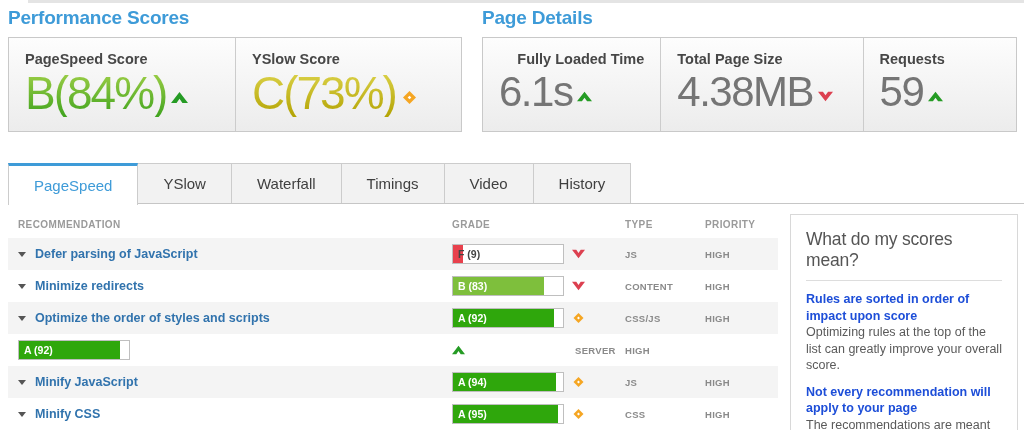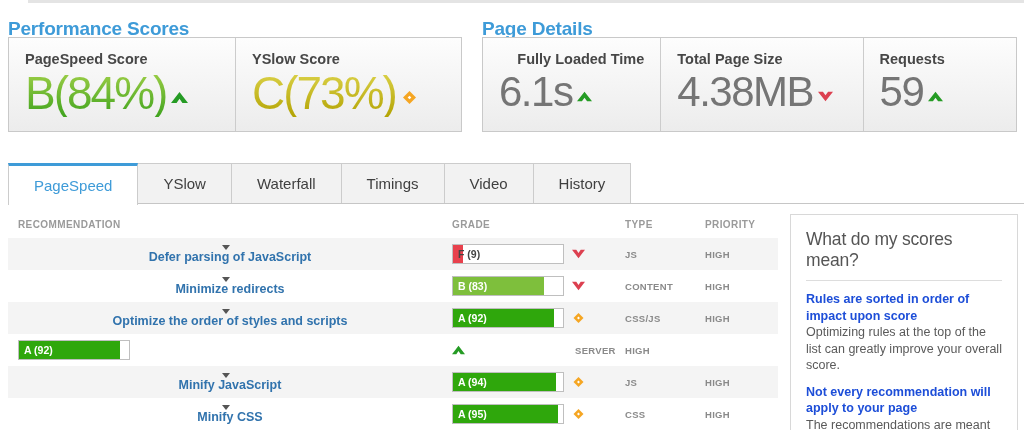--- a/index.html
+++ b/index.html
@@ -1,21 +1,21 @@
 <!DOCTYPE html>
 <html><head>
 <meta charset="utf-8">
 <style>
   * { margin:0; padding:0; box-sizing:border-box; }
   html,body { width:1024px; height:430px; overflow:hidden; background:#fff;
     font-family:"Liberation Sans", sans-serif; }
   .top-strip { position:absolute; left:28px; right:0; top:0; height:3px; background:#e4e4e4; }
 
   
-  .sec-title { position:absolute; top:18px; font-size:19px; font-weight:700; color:#3e9bd8; letter-spacing:-0.2px; }
+  .sec-title { position:absolute; top:7px; font-size:19px; font-weight:700; color:#3e9bd8; letter-spacing:-0.2px; }
   #perf-title { left:8px; }
   #details-title { left:482px; }
 
   .panel-box { position:absolute; top:37px; height:95px; border:1px solid #c9c9c9;
     background:linear-gradient(#fdfdfd,#ececec); display:flex; }
   #perf-box { left:8px; width:454px; }
   #details-box { left:482px; width:535px; }
   .panel-cell { padding:13px 16px 0 16px; position:relative; }
   .panel-cell + .panel-cell { border-left:1px solid #ccc; }
   #perf-box .panel-cell { width:50%; }
@@ -44,21 +44,21 @@
   
   .table-wrap { position:absolute; left:8px; top:211px; width:770px; }
   .thead, .trow { display:grid; grid-template-columns:434px 120px 50px 80px 1fr; align-items:center; }
   .thead { height:27px; }
   .th { font-size:10px; font-weight:700; color:#9a9a9a; letter-spacing:.4px; }
   .th-rec { padding-left:10px; }
   .th-grade { padding-left:10px; }
   .th-type, .th-pri { padding-left:13px; }
   .trow { height:32px; }
   .trow:nth-child(odd) { background:#f4f4f4; }
-  .rec-cell { display:flex; align-items:center; padding-left:10px;flex-direction:column; }
+  .rec-cell { display:flex; align-items:center; padding-left:10px; }
   .tri { width:0; height:0; border-left:4px solid transparent; border-right:4px solid transparent;
     border-top:5px solid #555; margin-right:9px; cursor:pointer; }
   .rec-link { font-size:12.5px; font-weight:700; color:#3173ad; text-decoration:none; cursor:pointer; }
   .gbar { position:relative; width:112px; height:20px; background:#fff; border:1px solid #bfbfbf; margin-left:10px; }
   .gfill { position:absolute; left:0; top:0; bottom:0; }
   .glabel { position:absolute; left:5px; top:50%; transform:translateY(-50%);
     font-size:10.5px; font-weight:700; color:#fff; white-space:nowrap; }
   .glabel.dark { color:#444; }
   .trend-cell { padding-left:10px; }
   .type-cell, .pri-cell { font-size:9.5px; font-weight:700; color:#8a8a8a; letter-spacing:.3px; padding-left:13px; }

